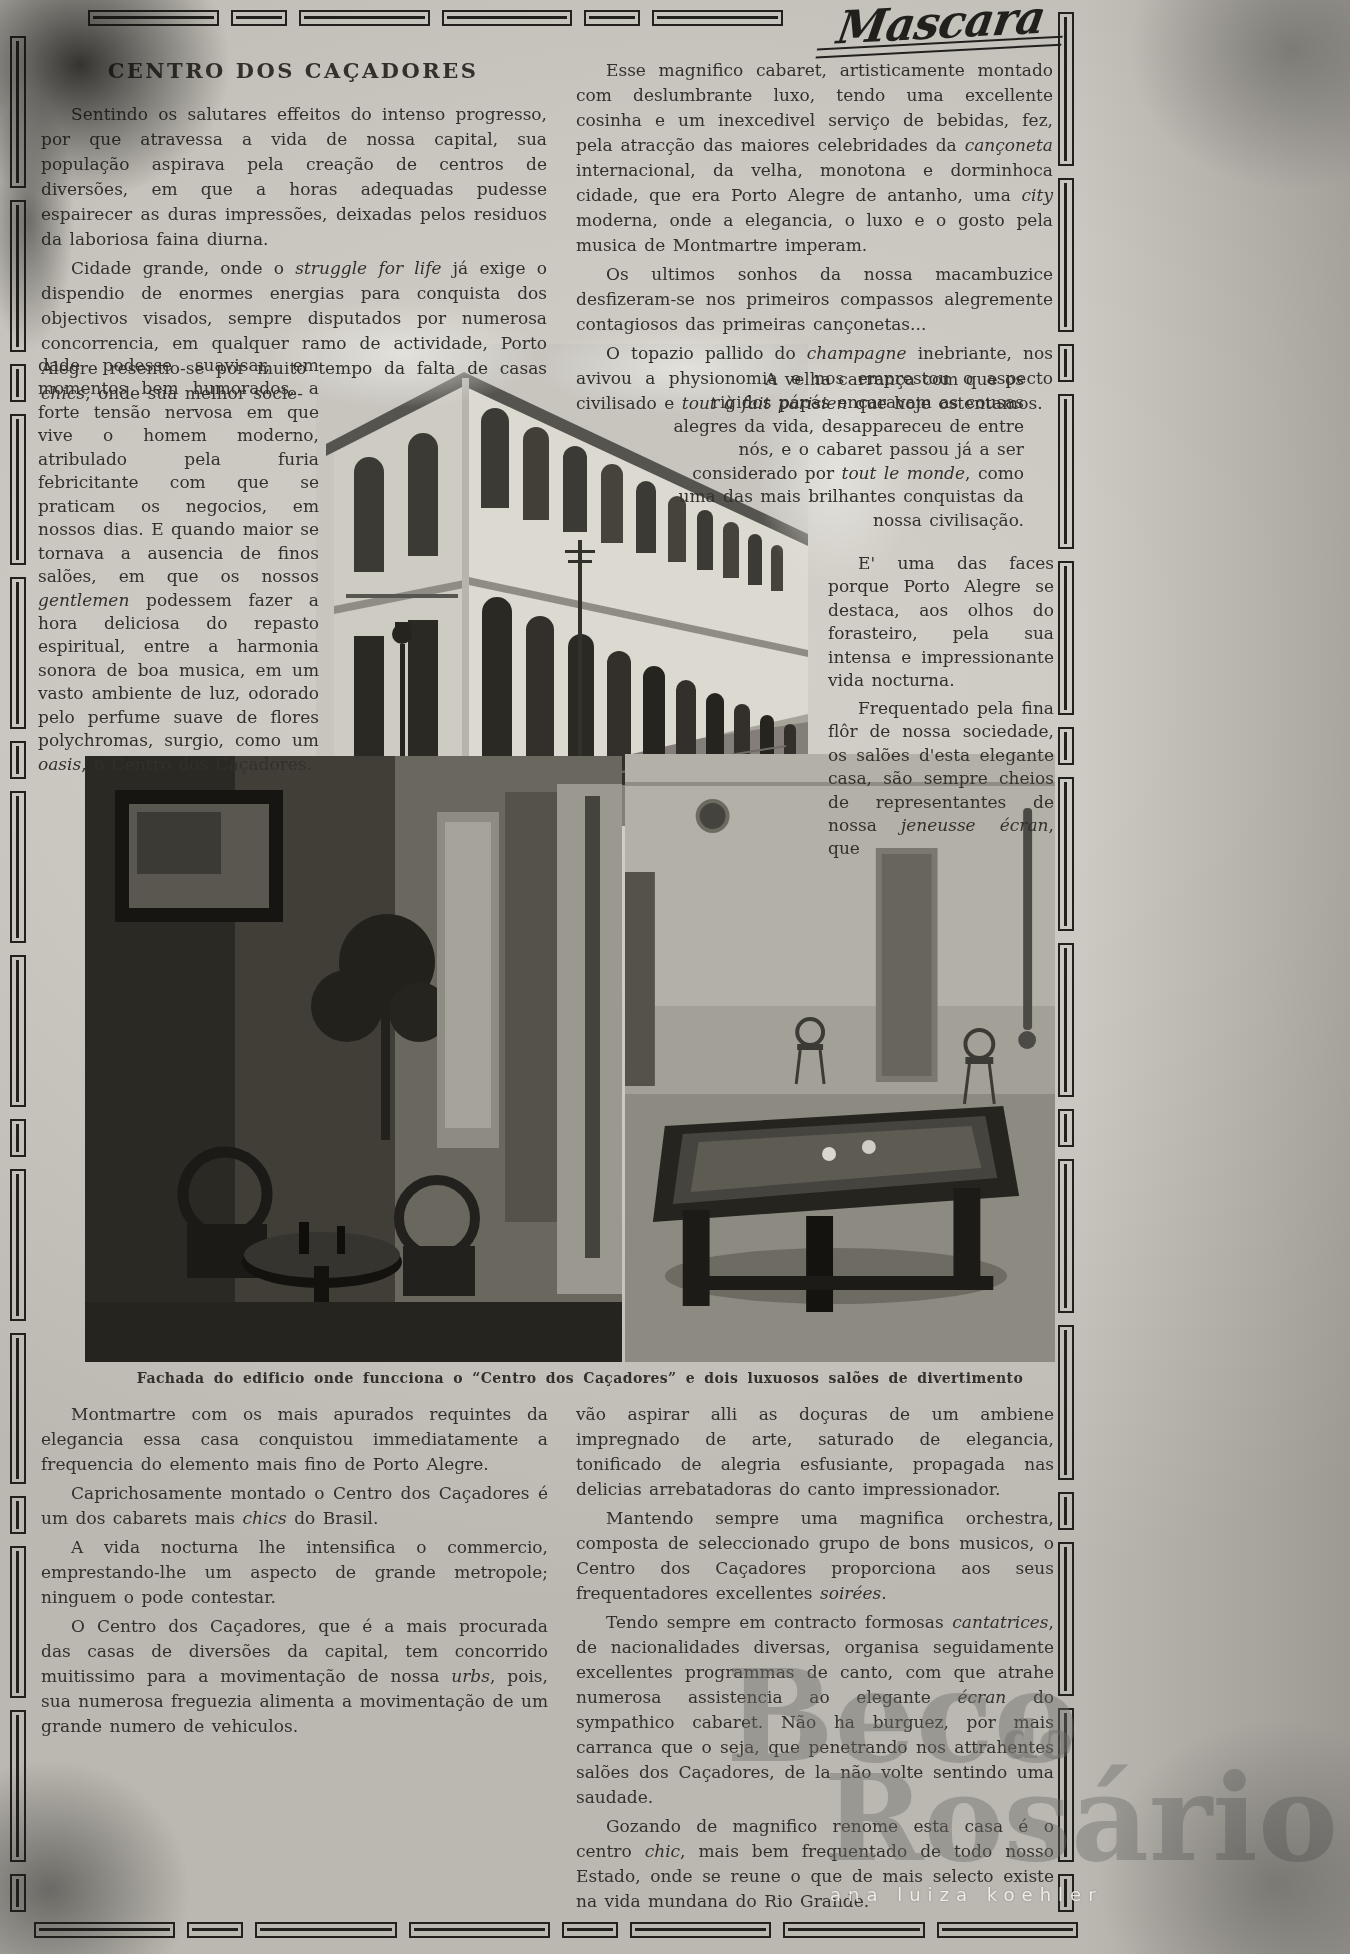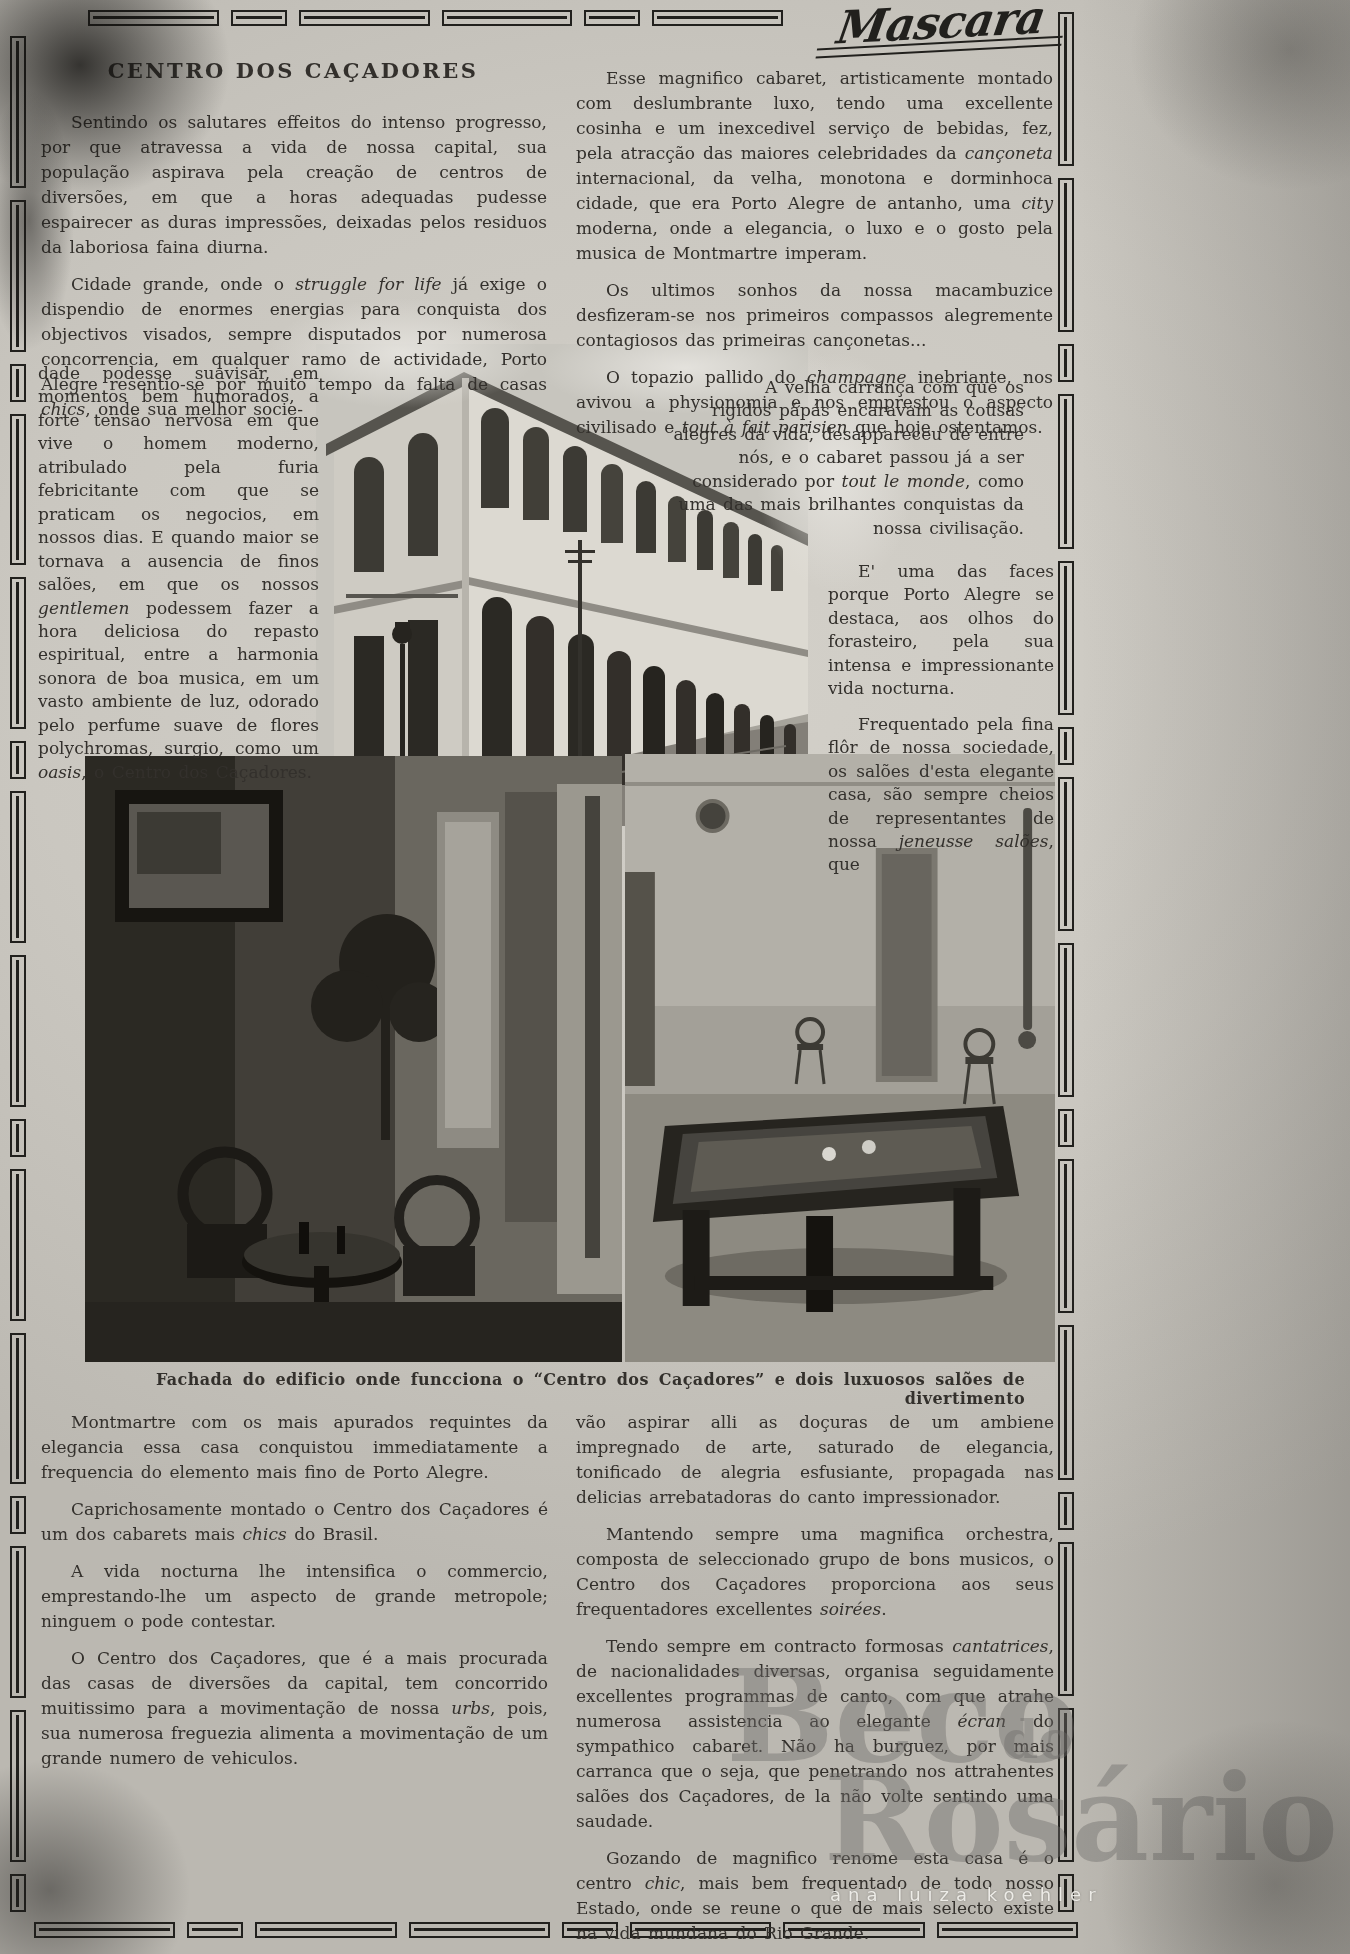--- a/index.html
+++ b/index.html
@@ -33,43 +33,43 @@
   
   .logo{left:810px;top:-4px;width:262px;height:54px;z-index:3;
     font-style:italic;font-weight:bold;font-size:45px;letter-spacing:-1px;color:#21201d;
     transform:rotate(-3deg) skewX(-12deg);text-align:center;}
   .logo::after{content:"";position:absolute;left:10px;right:6px;bottom:-2px;height:6px;
     border-top:2px solid #21201d;border-bottom:2px solid #21201d;}
   
   .title{left:40px;top:58px;width:506px;margin:0;text-align:center;
     font-size:21px;font-weight:bold;letter-spacing:2.5px;z-index:3;}
   .col{position:absolute;text-align:justify;font-size:17px;line-height:1.47;word-spacing:.12em;z-index:3;}
-  .para{margin:12px 0 3px 0;text-indent:30px;}
+  .para{margin:4px 0 3px 0;text-indent:30px;}
   .para.cont{text-indent:0;}
   .narrow{line-height:1.38;}
   .lwide{left:41px;top:98px;width:506px;}
   .lnarrow{left:38px;top:350px;width:281px;}
   .rtop{left:576px;top:54px;width:477px;}
   .rn1{left:672px;top:364px;width:352px;text-align:right;}
   .rn2{left:828px;top:548px;width:226px;}
   .blcol{left:41px;top:1398px;width:507px;}
   .brcol{left:576px;top:1398px;width:478px;}
   
   .photo{position:absolute;z-index:1;}
   .photo svg{display:block;width:100%;height:100%;}
   .building{left:316px;top:344px;width:492px;height:482px;}
   .salon{left:85px;top:756px;width:537px;height:606px;}
   .billiard{left:625px;top:754px;width:430px;height:608px;}
   .cloud{position:absolute;z-index:2;pointer-events:none;
     background:radial-gradient(closest-side,rgba(229,227,222,.95),rgba(229,227,222,0));}
   .c1{left:268px;top:298px;width:270px;height:110px;}
   .c2{left:756px;top:352px;width:160px;height:240px;}
   .c3{left:540px;top:322px;width:290px;height:92px;}
-  .caption{left:135px;top:1370px;width:890px;text-align:right;z-index:3;
-    font-size:16px;font-weight:bold;letter-spacing:.4px;word-spacing:4px;}
+  .caption{left:135px;top:1370px;width:890px;text-align:center;z-index:3;
+    font-size:14px;font-weight:bold;letter-spacing:.4px;word-spacing:4px;}
   
   .wm{position:absolute;z-index:4;color:rgba(110,108,104,.42);font-weight:bold;line-height:1;pointer-events:none;}
   .wm-beco{left:726px;top:1652px;font-size:128px;}
   .wm-do{left:1002px;top:1714px;font-size:52px;}
   .wm-rosario{left:824px;top:1758px;font-size:120px;}
   .credit{position:absolute;left:830px;top:1884px;z-index:5;pointer-events:none;
     font-family:"DejaVu Sans","Liberation Sans",sans-serif;font-size:18px;letter-spacing:7px;
     color:rgba(246,245,241,.9);text-shadow:0 0 2px rgba(85,83,79,.55);}
 </style>
 </head>
@@ -147,21 +147,21 @@
     <p class="para">Esse magnifico cabaret, artisticamente montado com deslumbrante luxo, tendo uma excellente cosinha e um inexcedivel serviço de bebidas, fez, pela atracção das maiores celebridades da <i>cançoneta</i> internacional, da velha, monotona e dorminhoca cidade, que era Porto Alegre de antanho, uma <i>city</i> moderna, onde a elegancia, o luxo e o gosto pela musica de Montmartre imperam.</p>
     <p class="para">Os ultimos sonhos da nossa macambuzice desfizeram-se nos primeiros compassos alegremente contagiosos das primeiras cançonetas...</p>
     <p class="para">O topazio pallido do <i>champagne</i> inebriante, nos avivou a physionomia e nos emprestou o aspecto civilisado e <i>tout à fait parisien</i> que hoje ostentamos.</p>
   </div>
 
   <div class="col narrow rn1">
     <p class="para">A velha carrança com que os rigidos pápás encaravam as cousas alegres da vida, desappareceu de entre nós, e o cabaret passou já a ser considerado por <i>tout le monde</i>, como uma das mais brilhantes conquistas da nossa civilisação.</p>
   </div>
   <div class="col narrow rn2">
     <p class="para">E' uma das faces porque Porto Alegre se destaca, aos olhos do forasteiro, pela sua intensa e impressionante vida nocturna.</p>
-    <p class="para">Frequentado pela fina flôr de nossa sociedade, os salões d'esta elegante casa, são sempre cheios de representantes de nossa <i>jeneusse salões</i>, que</p>
+    <p class="para">Frequentado pela fina flôr de nossa sociedade, os salões d'esta elegante casa, são sempre cheios de representantes de nossa <i>jeneusse écran</i>, que</p>
   </div>
 
   <div class="cloud c1"></div>
   <div class="cloud c2"></div>
   <div class="cloud c3"></div>
 
   <div class="photo building">
     <svg viewBox="0 0 492 482" preserveAspectRatio="none">
       <rect width="492" height="482" fill="#c7c5be"></rect>
       <polygon points="0,445 492,372 492,482 0,482" fill="#837f78"></polygon>

